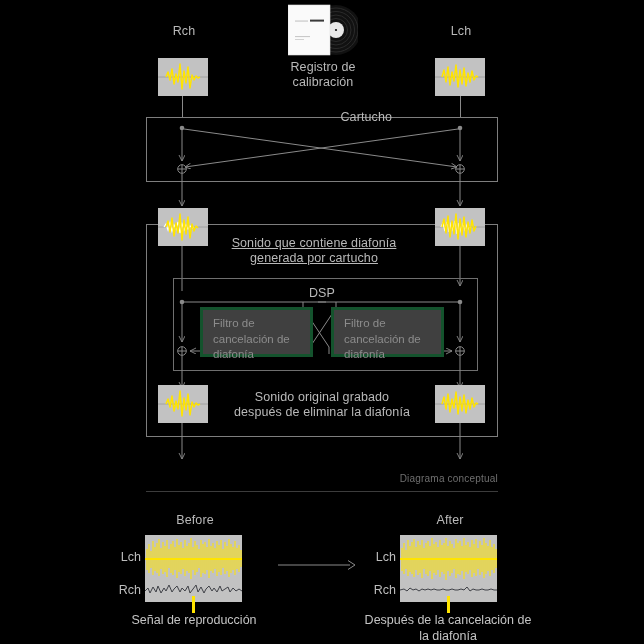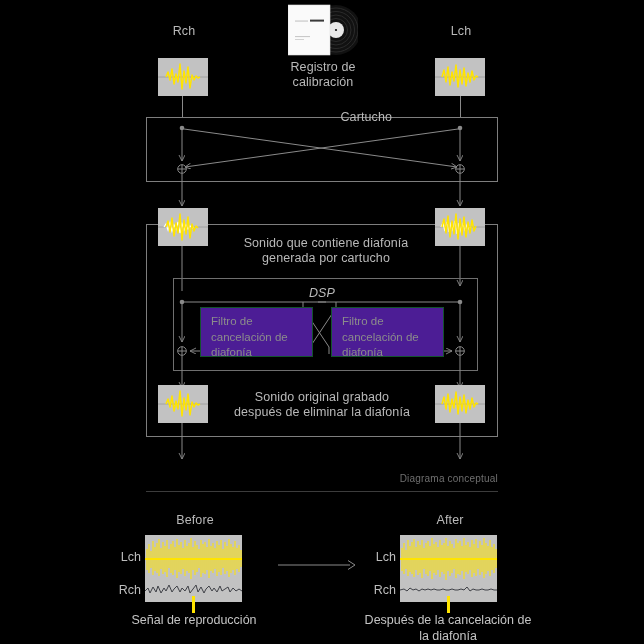--- a/index.html
+++ b/index.html
@@ -41,22 +41,22 @@
 
   
   .wfbox {
     background: #c2c2c2;
     overflow: hidden;
   }
   .wfbox svg { display:block; }
 
   
   .filterbox {
-    background: #4c1d95;
-    border: 1px solid #14532d;
+    background: #404040;
+    border: 3px solid #14532d;
     color: #8c8c8c;
     font-size: 11.5px;
     line-height: 15.5px;
     padding: 6px 8px 5px 10px;
   }
 
   
   .panel { background: #c2c2c2; }
   .divider { background: #3c3c3c; height: 1px; }
 
@@ -174,37 +174,37 @@
     </svg>
   </div>
   <div class="abs wfbox" style="left:435px; top:208px; width:50px; height:38px;">
     <svg width="50" height="38" viewBox="0 0 50 38">
       <line x1="0" y1="19" x2="50" y2="19" stroke="#9a9a9a" stroke-width="0.8"></line>
       <polyline fill="none" stroke="#ffffff" stroke-width="1.2" points="6,19 8,15 10,23 12,14 14,24 16,16 18,22 20,13 22,26 24,15 26,23 28,16 30,22 32,17 34,21 36,19"></polyline>
       <polyline fill="none" stroke="#ffe400" stroke-width="1.5" stroke-linejoin="round" points="7,19 9,11 11,25 13,8 15,29 17,13 19,26 21,6 23,31 25,11 27,27 29,9 31,29 33,14 35,25 37,12 39,23 41,18"></polyline>
     </svg>
   </div>
 
-  <div class="abs lbl" style="left:216px; top:236px; width:220px;">Sonido que contiene diafonía
+  <div class="abs lbl" style="left:204px; top:236px; width:220px;text-decoration:underline;">Sonido que contiene diafonía
 generada por cartucho</div>
 
   <div class="abs" style="left:146px; top:246px; width:352px; height:45px;">
     <svg width="352" height="45" viewBox="0 0 352 45">
       <defs>
         <marker id="ah3" markerWidth="7" markerHeight="7" refX="6" refY="3" orient="auto">
           <path d="M0,0 L6,3 L0,6" fill="none" stroke="#8a8a8a" stroke-width="0.9"></path>
         </marker>
       </defs>
       <line x1="36" y1="0" x2="36" y2="45" stroke="#8a8a8a" stroke-width="1"></line>
       <line x1="314" y1="0" x2="314" y2="40" stroke="#8a8a8a" stroke-width="1" marker-end="url(#ah3)"></line>
     </svg>
   </div>
 
   <div class="abs boxframe" style="left:173px; top:278px; width:305px; height:93px; border-color:#6f6f6f;"></div>
-  <div class="abs lbl" style="left:272px; top:286px; width:100px;font-style:italic;">DSP</div>
+  <div class="abs lbl" style="left:272px; top:286px; width:100px;">DSP</div>
 
   <div class="abs" style="left:146px; top:278px; width:352px; height:93px;">
     <svg width="352" height="93" viewBox="0 0 352 93">
       <defs>
         <marker id="ah4" markerWidth="7" markerHeight="7" refX="6" refY="3" orient="auto">
           <path d="M0,0 L6,3 L0,6" fill="none" stroke="#8a8a8a" stroke-width="0.9"></path>
         </marker>
       </defs>
 
       <circle cx="36" cy="24" r="2.3" fill="#8a8a8a"></circle>

